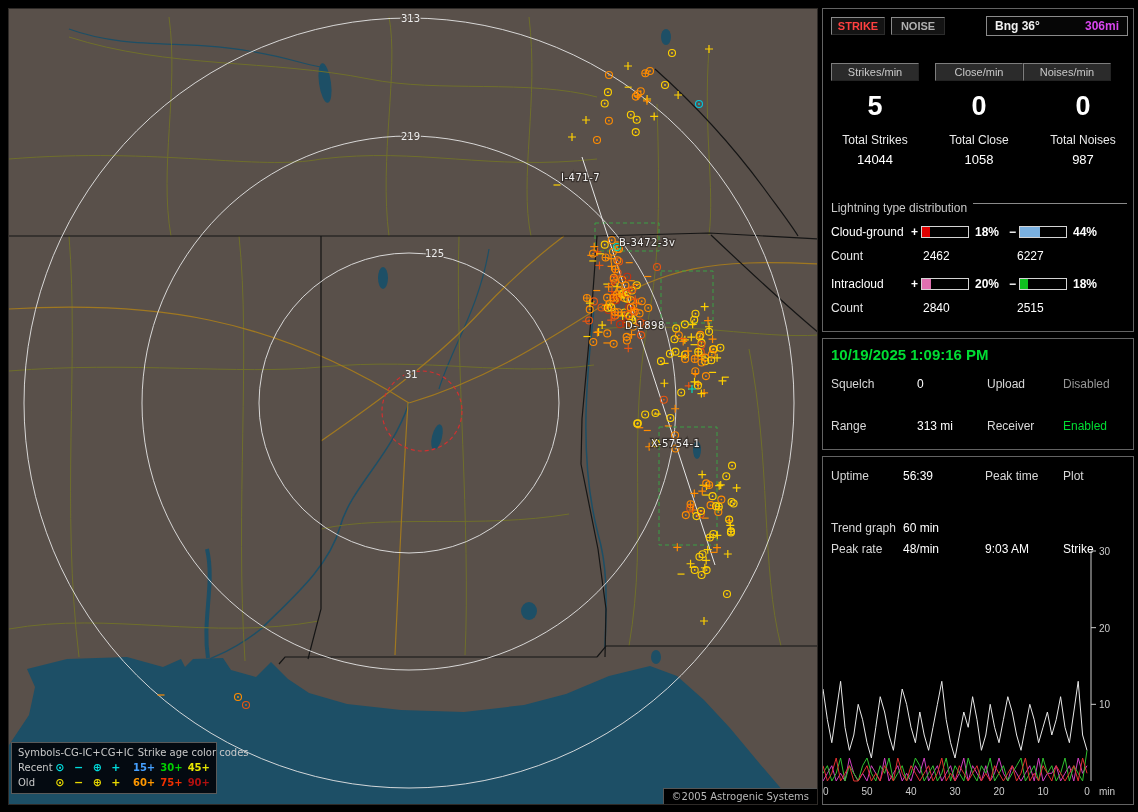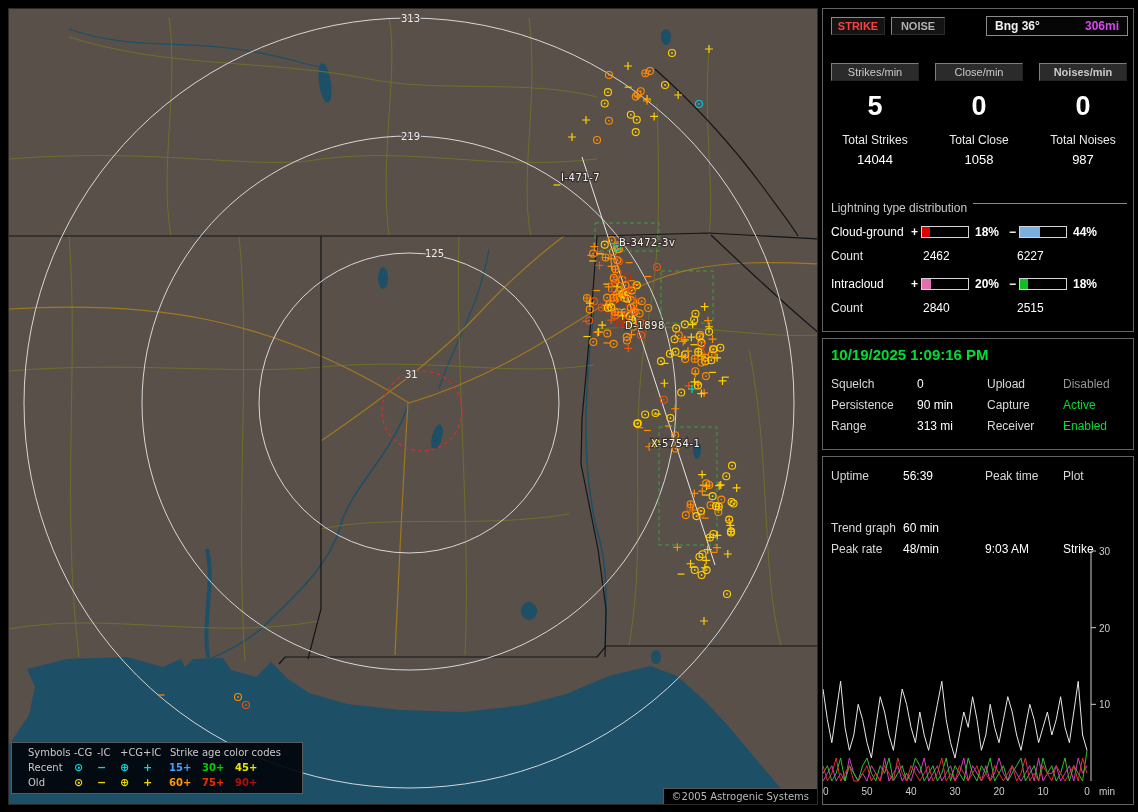--- a/index.html
+++ b/index.html
@@ -7,21 +7,21 @@
   #root {
     position:relative; width:1138px; height:812px; background:#000;
     font-family:"Liberation Sans", sans-serif; color:#fff; overflow:hidden;
   }
   
   #map-panel { position:absolute; left:8px; top:8px; width:810px; height:797px; background:#59504a; border:1px solid #2e2a27; overflow:hidden; }
   #map-svg { position:absolute; left:0; top:0; }
   .ringlbl { fill:#ececec; font:10px "DejaVu Sans", sans-serif; paint-order:stroke; stroke:#59504a; stroke-width:3px; }
   .celllbl { fill:#f2f2f2; font:10px "DejaVu Sans", sans-serif; letter-spacing:0.5px; paint-order:stroke; stroke:rgba(40,34,30,.65); stroke-width:2.5px; }
   
-  #map-legend { position:absolute; left:2px; bottom:10px; width:292px; background:rgba(2,4,10,0.92); border:1px solid #5a5a5a; font:10px "DejaVu Sans", sans-serif; color:#c8c8c8; padding:2px 4px 3px 16px; }
+  #map-legend { position:absolute; left:2px; bottom:10px; width:206px; background:rgba(2,4,10,0.92); border:1px solid #5a5a5a; font:10px "DejaVu Sans", sans-serif; color:#c8c8c8; padding:2px 4px 3px 6px; }
   .lg-row { display:flex; align-items:center; height:15px; white-space:nowrap; }
   .lg-c0 { width:46px; }
   .lg-cs { width:23px; text-align:left; }
   .lg-age { width:33px; padding-left:3px; font-weight:bold; }
   .lg-agehdr { padding-left:4px; }
   .lg-glyph { font-weight:bold; font-size:11px; }
   #map-copyright { position:absolute; right:0; bottom:0; background:#000; border:1px solid #555; border-right:none; border-bottom:none; color:#b8b8b8; font:10px "DejaVu Sans", sans-serif; padding:2px 8px; }
   
   #sidebar { position:absolute; left:822px; top:8px; width:312px; height:797px;padding-left:40px; }
   .sect { position:absolute; left:0; width:312px; background:#000; border:1px solid #636363; }
@@ -30,21 +30,21 @@
   #sec-session { top:448px; height:349px; }
   
   .modebtn { position:absolute; top:8px; height:18px; width:54px; font-size:11px; font-weight:bold; text-align:center; line-height:16px; background:#141414; border:1px solid; border-color:#8a8a8a #2c2c2c #2c2c2c #8a8a8a; cursor:pointer; }
   #btn-strike { left:8px; }
   #btn-noise  { left:68px; color:#b0b0b0; }
   #bng-box { position:absolute; right:5px; top:7px; width:142px; height:20px; background:#060606; border:1px solid #8a8a8a; font-size:12px; line-height:18px; }
   #bng-label { position:absolute; left:8px; font-weight:bold; color:#f0f0f0; }
   #bng-range { position:absolute; right:8px; font-weight:bold; }
   
   .ratebtn { position:absolute; top:54px; width:88px; height:18px; background:#2b2b2b; color:#c9c9c9; border:1px solid; border-color:#7d7d7d #232323 #232323 #7d7d7d; font-size:11px; text-align:center; line-height:16px; cursor:pointer; }
-  .rb0{left:8px;} .rb1{left:112px;} .rb2{left:216px;font-weight:bold;}
+  .rb0{left:8px;} .rb1{left:112px;} .rb2{left:200px;}
   .bigval { position:absolute; top:82px; width:104px; text-align:center; font-size:27px; font-weight:bold; color:#fff; }
   .bv0{left:0;} .bv1{left:104px;} .bv2{left:208px;}
   .totlab { position:absolute; top:124px; width:104px; text-align:center; font-size:12px; color:#eaeaea; }
   .totval { position:absolute; top:143px; width:104px; text-align:center; font-size:13px; color:#fff; }
   .tc0{left:0;} .tc1{left:104px;} .tc2{left:208px;}
   
   #dist-title { position:absolute; left:8px; right:6px; top:192px; display:flex; align-items:flex-start; color:#c9c9c9; font-size:12px; }
   #dist-title .line { flex:1; height:1px; background:#8a8a8a; margin-left:6px; margin-top:2px; }
   .drow { position:absolute; left:0; width:312px; height:16px; font-size:12px; }
   .dr0{top:216px;} .dr1{top:268px;}
@@ -697,26 +697,20 @@
     </div>
 
     <div class="sect" id="sec-status">
       <div id="datetime" style="color: rgb(0, 221, 51);">10/19/2025 1:09:16 PM</div>
       <div class="strow st0">
         <span class="kc1">Squelch</span>
         <span class="vc1">0</span>
         <span class="kc2">Upload</span>
         <span class="vc2" style="color: rgb(150, 150, 150);">Disabled</span>
       </div>
-      <div class="strow st1">
-        <span class="kc1">Persistence</span>
-        <span class="vc1">90 min</span>
-        <span class="kc2">Capture</span>
-        <span class="vc2" style="color: rgb(0, 221, 51);">Active</span>
-      </div>
       <div class="strow st2">
         <span class="kc1">Range</span>
         <span class="vc1">313 mi</span>
         <span class="kc2">Receiver</span>
         <span class="vc2" style="color: rgb(0, 221, 51);">Enabled</span>
       </div>
     </div>
 
     <div class="sect" id="sec-session">
       <div class="serow se0">

